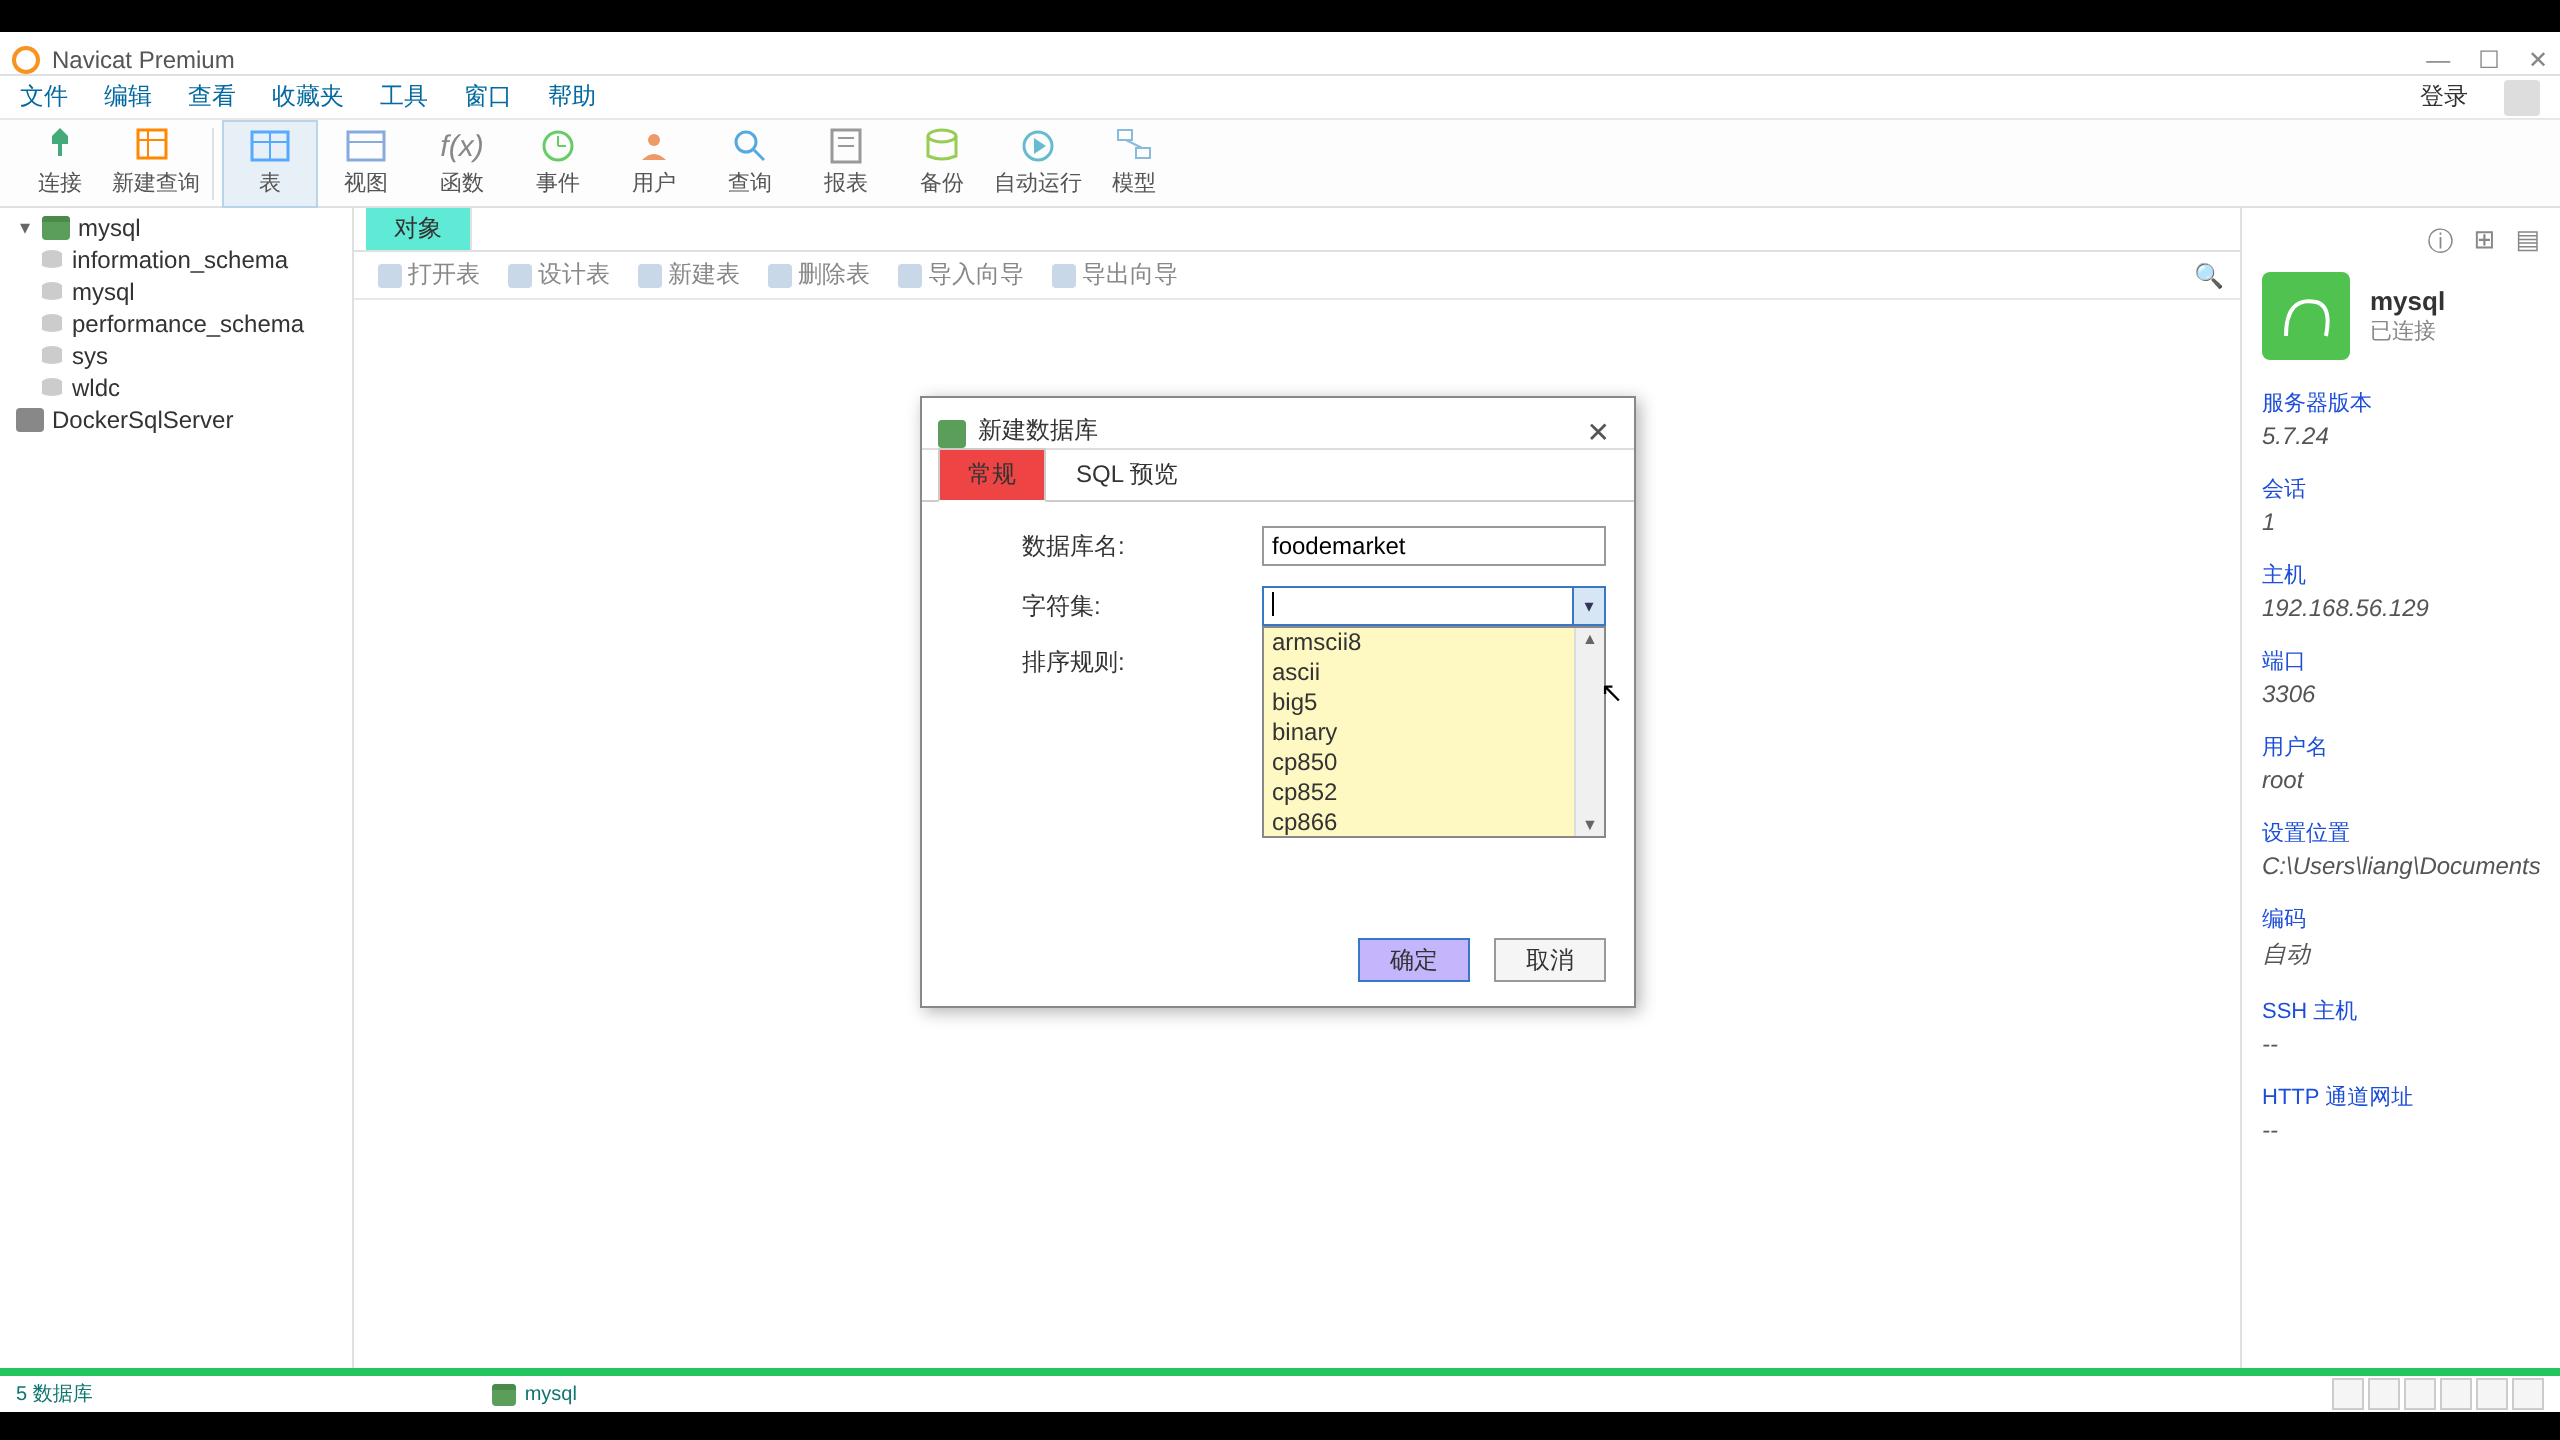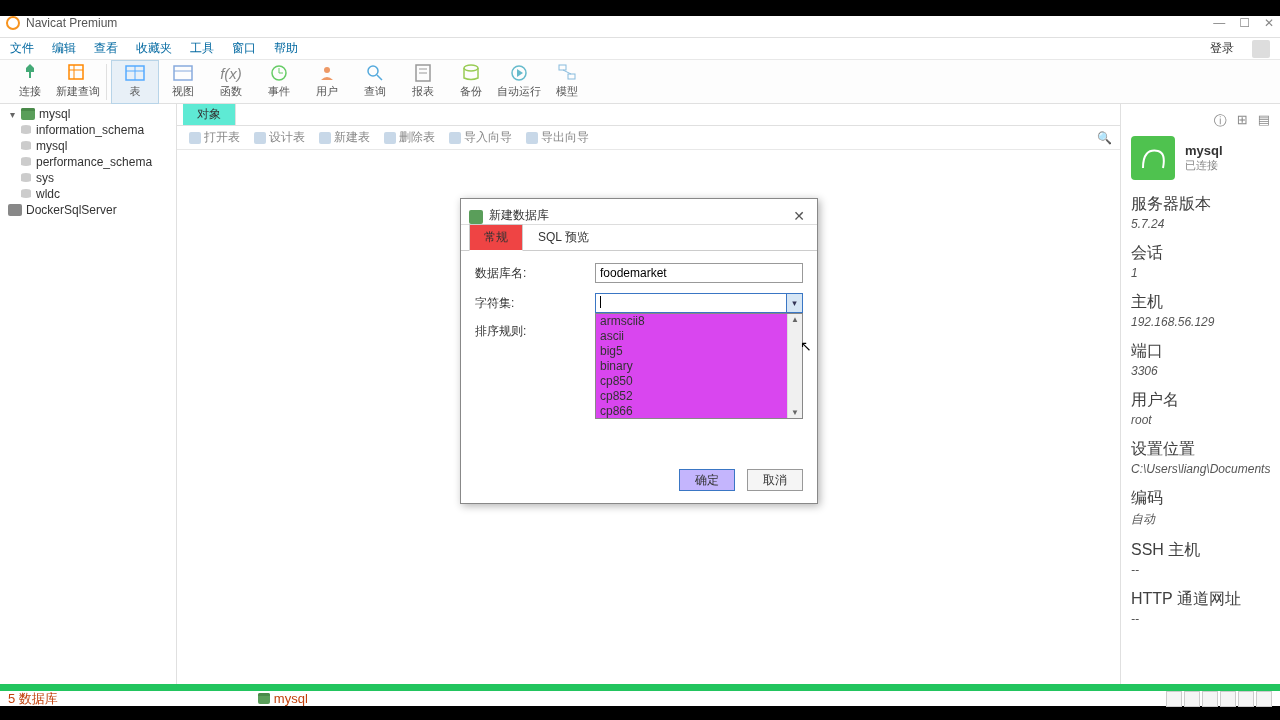--- a/index.html
+++ b/index.html
@@ -1,18 +1,18 @@
 <!DOCTYPE html>
 <html><head>
 <meta charset="utf-8">
 <style>
 * { box-sizing: border-box; margin: 0; padding: 0; font-family: "Microsoft YaHei", "Segoe UI", Tahoma, sans-serif; }
 body { background: #000; width: 1280px; height: 720px; overflow: hidden; font-size: 12px; color: #333; }
 .app-window { position: absolute; left: 0; top: 16px; width: 1280px; height: 690px; background: #fff; display: flex; flex-direction: column; }
-.titlebar { height: 22px; background: #fff; border-bottom: 1px solid #e0e0e0; display: flex; align-items: flex-start; padding: 0 6px; }
+.titlebar { height: 22px; background: #fff; border-bottom: 1px solid #e0e0e0; display: flex; align-items: flex-end; padding: 0 6px; }
 .titlebar .app-icon { width: 14px; height: 14px; border-radius: 50%; border: 2px solid #f7931e; margin-right: 6px; }
 .titlebar-title { flex: 1; font-size: 12px; color: #555; }
 .win-controls { display: flex; gap: 14px; color: #888; font-size: 12px; }
 .win-controls span { cursor: default; }
 .menubar { height: 22px; display: flex; align-items: center; padding: 0 10px; gap: 18px; border-bottom: 1px solid #e8e8e8; }
 .menubar-item { font-size: 12px; color: #0369a1; }
 .menubar .right { margin-left: auto; display: flex; align-items: center; gap: 18px; }
 .avatar { width: 18px; height: 18px; background: #ddd; border-radius: 2px; }
 .toolbar { height: 44px; display: flex; align-items: center; padding: 0 6px; border-bottom: 1px solid #e0e0e0; background: #fdfdfd; }
 .toolbar-btn { width: 48px; height: 44px; display: flex; flex-direction: column; align-items: center; justify-content: center; gap: 2px; font-size: 11px; color: #555; }
@@ -36,41 +36,41 @@
 .sub-toolbar .search-icon { margin-left: auto; color: #aaa; }
 .sub-btn { display: flex; align-items: center; gap: 3px; padding: 0 4px; }
 .sub-icon { width: 12px; height: 12px; background: #c8d8e8; border-radius: 2px; }
 .right-panel { width: 160px; border-left: 1px solid #e0e0e0; padding: 8px 10px; background: #fff; overflow: hidden; }
 .rp-head-icons { display: flex; justify-content: flex-end; gap: 10px; color: #888; font-size: 13px; margin-bottom: 6px; }
 .rp-block { display: flex; align-items: center; gap: 10px; margin-bottom: 14px; }
 .rp-logo { width: 44px; height: 44px; background: #4fc24f; border-radius: 4px; display: flex; align-items: center; justify-content: center; }
 .rp-title { font-weight: bold; font-size: 13px; }
 .rp-status { font-size: 11px; color: #888; }
 .rp-field { margin-bottom: 12px; }
-.rp-label { font-size: 16px; color: #404040; margin-bottom: 2px; }
+.rp-label { font-size: 11px; color: #1d4ed8; margin-bottom: 2px; }
 .rp-value { font-size: 12px; color: #555; white-space: nowrap; overflow: hidden; font-style: italic; }
-.statusbar { height: 22px; border-top: 7px solid #22c55e; display: flex; align-items: center; padding: 0 8px; font-size: 13px; color: #c2410c; }
+.statusbar { height: 22px; border-top: 4px solid #22c55e; display: flex; align-items: center; padding: 0 8px; font-size: 10px; color: #0f766e; }
 .statusbar .sb-conn { margin-left: 200px; display: flex; align-items: center; gap: 4px; }
 .statusbar .sb-right { margin-left: auto; display: flex; gap: 2px; }
 .sb-icon { width: 16px; height: 16px; border: 1px solid #ccc; background: #f5f5f5; }
 .dialog { position: absolute; left: 460px; top: 198px; width: 358px; background: #fff; border: 1px solid #888; box-shadow: 2px 2px 8px rgba(0,0,0,0.3); }
 .dialog-icon { width: 14px; height: 14px; background: #5a9e5a; border-radius: 2px; margin-right: 6px; }
 .dialog-title { flex: 1; font-size: 12px; }
 .dialog-close { font-size: 14px; color: #555; cursor: default; padding: 0 4px; }
 .dialog-tabs { height: 26px; display: flex; align-items: flex-end; padding: 0 8px; border-bottom: 1px solid #ccc; }
 .dtab { padding: 4px 14px; font-size: 12px; border: 1px solid transparent; border-bottom: none; }
 .dtab.active { background: #ef4444; border-color: #ccc; border-bottom: 1px solid #fff; position: relative; top: 1px; }
-.dialog-body { padding: 12px 14px 8px 14px; min-height: 210px; }
+.dialog-body { padding: 12px 14px 8px 14px; min-height: 210px; margin-left: 36px; }
 .form-row { display: flex; align-items: center; margin-bottom: 10px; }
 .form-label { width: 120px; font-size: 12px; }
 .form-input { flex: 1; height: 20px; border: 1px solid #999; padding: 0 4px; font-size: 12px; }
 .combo-wrap { flex: 1; position: relative; }
 .combo-input { width: 100%; height: 20px; border: 1px solid #3a76c4; padding: 0 4px; font-size: 12px; background: #fff; }
 .combo-arrow { position: absolute; right: 1px; top: 1px; width: 16px; height: 18px; background: #d6e6f5; border-left: 1px solid #3a76c4; display: flex; align-items: center; justify-content: center; font-size: 9px; color: #335; }
-.dropdown-list { position: absolute; left: 0; top: 20px; width: 100%; border: 1px solid #888; background: #d946ef; max-height: 106px; overflow: hidden; }
+.dropdown-list { position: absolute; left: 0; top: 20px; width: 100%; border: 1px solid #888; background: #fef9c3; max-height: 106px; overflow: hidden; }
 .dropdown-item { padding: 0 4px; font-size: 12px; line-height: 15px; }
 .dropdown-scroll { position: absolute; right: 0; top: 0; bottom: 0; width: 15px; background: #f0f0f0; border-left: 1px solid #ddd; display: flex; flex-direction: column; align-items: center; justify-content: space-between; padding: 1px 0; }
 .scroll-arrow { font-size: 8px; color: #666; }
 .caret { display: inline-block; width: 1px; height: 12px; background: #000; vertical-align: middle; }
 .dialog-footer { display: flex; justify-content: flex-end; gap: 12px; padding: 8px 14px 12px 0; }
 .dlg-btn { min-width: 56px; height: 22px; border: 1px solid #999; background: #f5f5f5; font-size: 12px; display: flex; align-items: center; justify-content: center; }
 .dlg-btn.primary { border: 1px solid #3a76c4; background: #c4b5fd; }
 .cursor { position: absolute; left: 800px; top: 338px; font-size: 14px; color: #000; pointer-events: none; }
 </style>
 </head>

